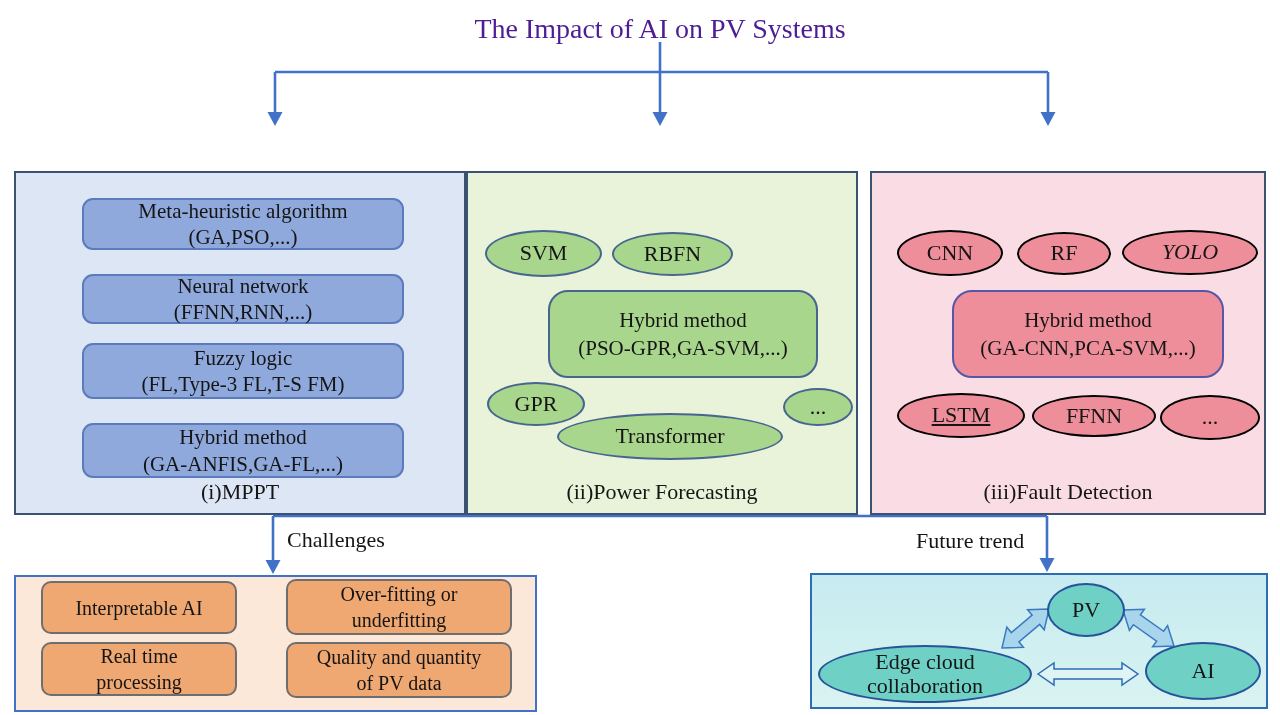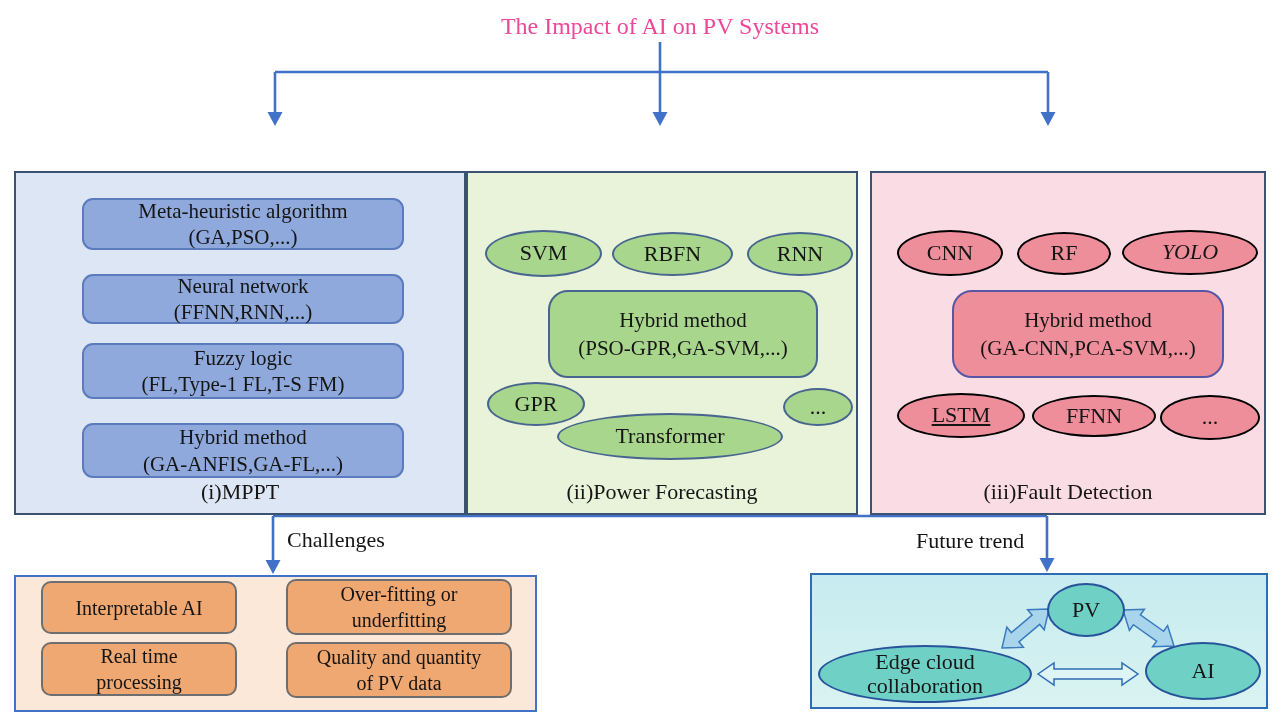--- a/index.html
+++ b/index.html
@@ -1,21 +1,21 @@
 <!DOCTYPE html>
 <html><head>
 <meta charset="utf-8">
 <style>
   * { margin:0; padding:0; box-sizing:border-box; }
   html,body { width:1280px; height:715px; background:#ffffff; overflow:hidden;
               font-family:"Liberation Serif","DejaVu Serif",serif; color:#151515; }
   #canvas { position:relative; width:1280px; height:715px; }
 
   .title { position:absolute; left:360px; top:13px; width:600px; text-align:center;
-           font-size:24px; color:#ec4899; }
+           font-size:28px; color:#4c1d95; }
 
   svg.overlay { position:absolute; left:0; top:0; pointer-events:none; }
 
   .panel { position:absolute; top:126px; height:344px; border:2px solid #3c5273;margin-top:45px; }
   #panel-mppt     { left:14px;  width:452px; background:#dde6f5; }
   #panel-forecast { left:466px; width:392px; background:#e9f3da; }
   #panel-fault    { left:870px; width:396px; background:#fadce4; }
 
   .prewrap { white-space:pre-line; }
 
@@ -75,30 +75,29 @@
     <polygon points="273,574 265.5,560 280.5,560" fill="#4272c8"></polygon>
     <polygon points="1047,572 1039.5,558 1054.5,558" fill="#4272c8"></polygon>
   </svg>
 
   <div class="panel" id="panel-mppt">
     <div class="rbox mppt-box prewrap" style="top:25px;height:52px;">Meta-heuristic algorithm
 (GA,PSO,...)</div>
     <div class="rbox mppt-box prewrap" style="top:101px;height:50px;">Neural network
 (FFNN,RNN,...)</div>
     <div class="rbox mppt-box prewrap" style="top:170px;height:56px;">Fuzzy logic
-(FL,Type-1 FL,T-S FM)</div>
+(FL,Type-3 FL,T-S FM)</div>
     <div class="rbox mppt-box prewrap" style="top:250px;height:55px;">Hybrid method
 (GA-ANFIS,GA-FL,...)</div>
     <div class="caption">(i)MPPT</div>
   </div>
 
   <div class="panel" id="panel-forecast">
     <div class="ellipse green-el" style="left:17px;top:57px;width:117px;height:47px;">SVM</div>
     <div class="ellipse green-el" style="left:144px;top:59px;width:121px;height:44px;">RBFN</div>
-    <div class="ellipse green-el" style="left:279px;top:59px;width:106px;height:44px;">RNN</div>
     <div class="hybrid prewrap">Hybrid method
 (PSO-GPR,GA-SVM,...)</div>
     <div class="ellipse green-el" style="left:19px;top:209px;width:98px;height:44px;">GPR</div>
     <div class="ellipse green-el" style="left:89px;top:240px;width:226px;height:47px;">Transformer</div>
     <div class="ellipse green-el" style="left:315px;top:215px;width:70px;height:38px;">...</div>
     <div class="caption">(ii)Power Forecasting</div>
   </div>
 
   <div class="panel" id="panel-fault">
     <div class="ellipse pink-el" style="left:25px;top:57px;width:106px;height:46px;">CNN</div>

